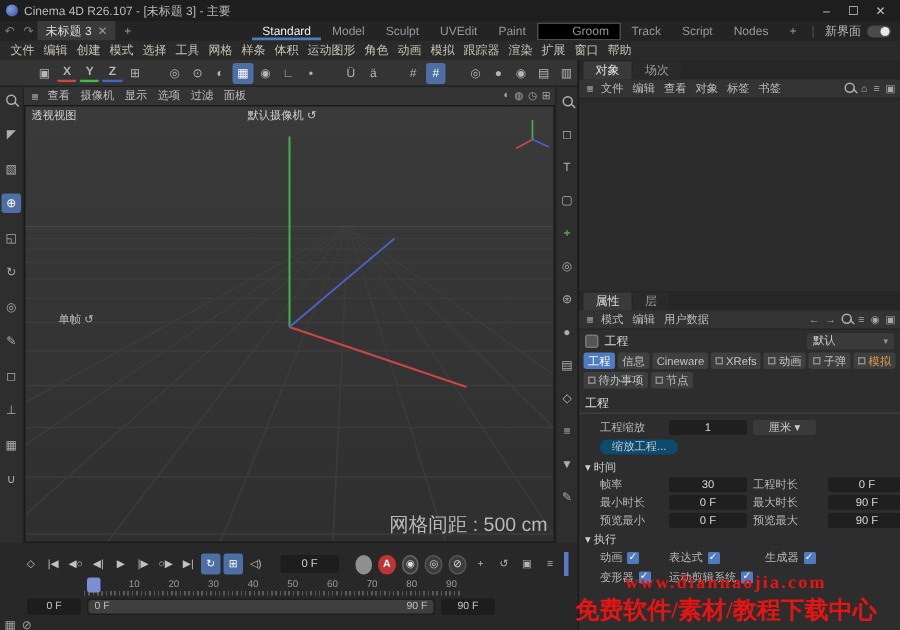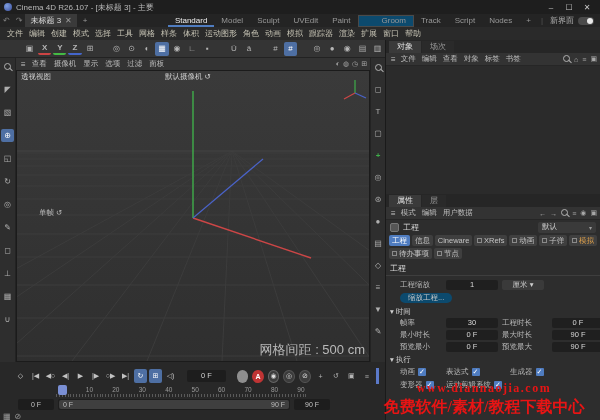--- a/index.html
+++ b/index.html
@@ -15,21 +15,21 @@
 
   
   .tabstrip { left:0; top:14px; width:600px; height:13px; background:#242424; display:flex; align-items:center; font-size:8px; }
   .nav-arrows span { color:#7d7d7d; font-size:8px; padding:0 3px; }
   .doc-tab { background:#3a3a3a; height:13px; display:flex; align-items:center; padding:0 5px; color:#dcdcdc; gap:4px; }
   .doc-tab .x { color:#9a9a9a; }
   .tab-add { color:#9a9a9a; padding:0 6px; }
   .layout-tabs { display:flex; margin-left:auto; align-items:center; height:13px; }
   .layout-tab { padding:0 7px; height:13px; line-height:13px; color:#989898; }
   .layout-tab.active { color:#f0f0f0; border-bottom:2px solid #4f7cc0; }
-  .layout-tab.boxed { background:#0c4a6e; border:1px solid #4a4a4a; height:12px; line-height:10px;padding-left:23px; }
+  .layout-tab.boxed { background:#000000; border:1px solid #4a4a4a; height:12px; line-height:10px;padding-left:23px; }
   .ui-divider { color:#555; padding:0 3px; }
   .newui-label { color:#b5b5b5; padding:0 4px; }
   .toggle { width:16px; height:8px; border-radius:4px; background:#4a4a4a; position:relative; margin-right:6px; }
   .toggle::after { content:""; position:absolute; right:1px; top:1px; width:6px; height:6px; border-radius:50%; background:#e8e8e8; }
 
   
   .menubar { left:0; top:27px; width:600px; height:13px; background:#2a2a2a; display:flex; align-items:center; padding-left:4px; font-size:8px; color:#c6c3b4; }
   .menubar .mi { padding:0 3px; }
 
   

